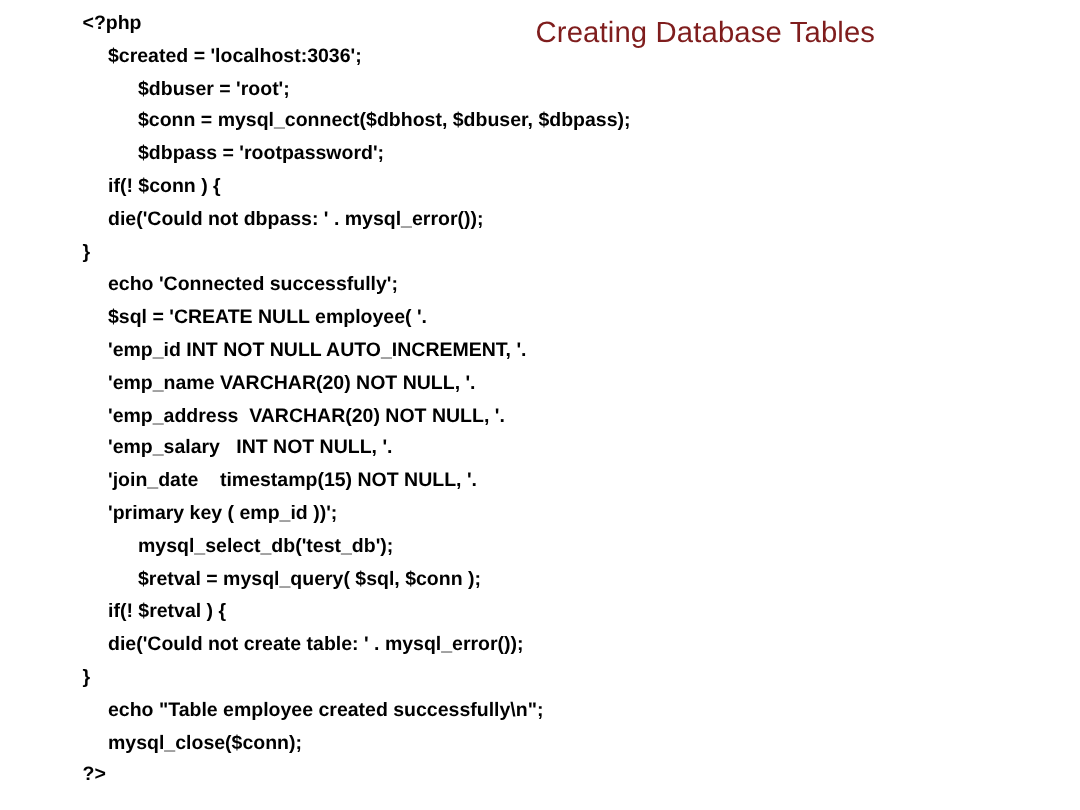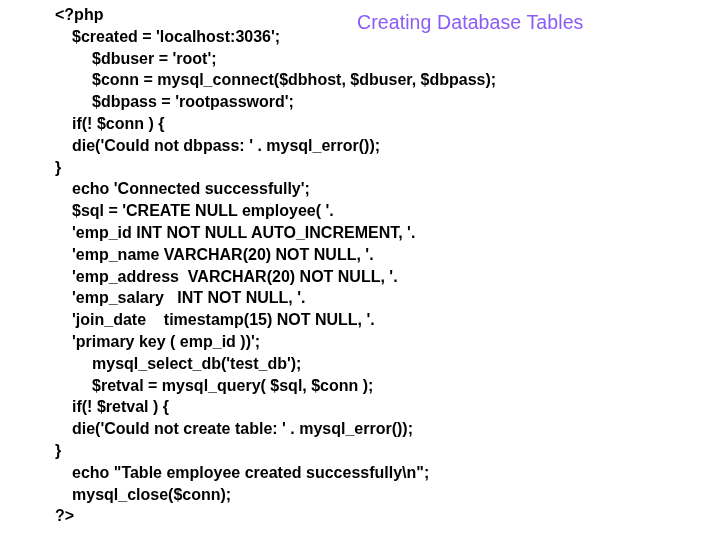--- a/index.html
+++ b/index.html
@@ -21,33 +21,33 @@
     background: #ffffff;
   }
   #slide-title {
     position: absolute;
     left: 357px;
     top: 11px;
     width: 300px;
     font-size: 19.5px;
     line-height: 23px;
     font-weight: 400;
-    color: #8b5cf6;
+    color: #7f1d1d;
     white-space: nowrap;
     letter-spacing: 0.1px;
   }
   #code-block {
     position: absolute;
     left: 0px;
     top: 4px;
     width: 700px;
   }
   .code-line {
     font-family: "Liberation Sans", sans-serif;
-    font-size: 16px;
+    font-size: 13px;
     line-height: 21.8px;
     font-weight: 700;
     color: #000000;
     white-space: pre;
     height: 21.8px;
   }
   
   .ind-0 { padding-left: 55px; }
   .ind-1 { padding-left: 92px; }
   .ind-2 { padding-left: 72px; }

